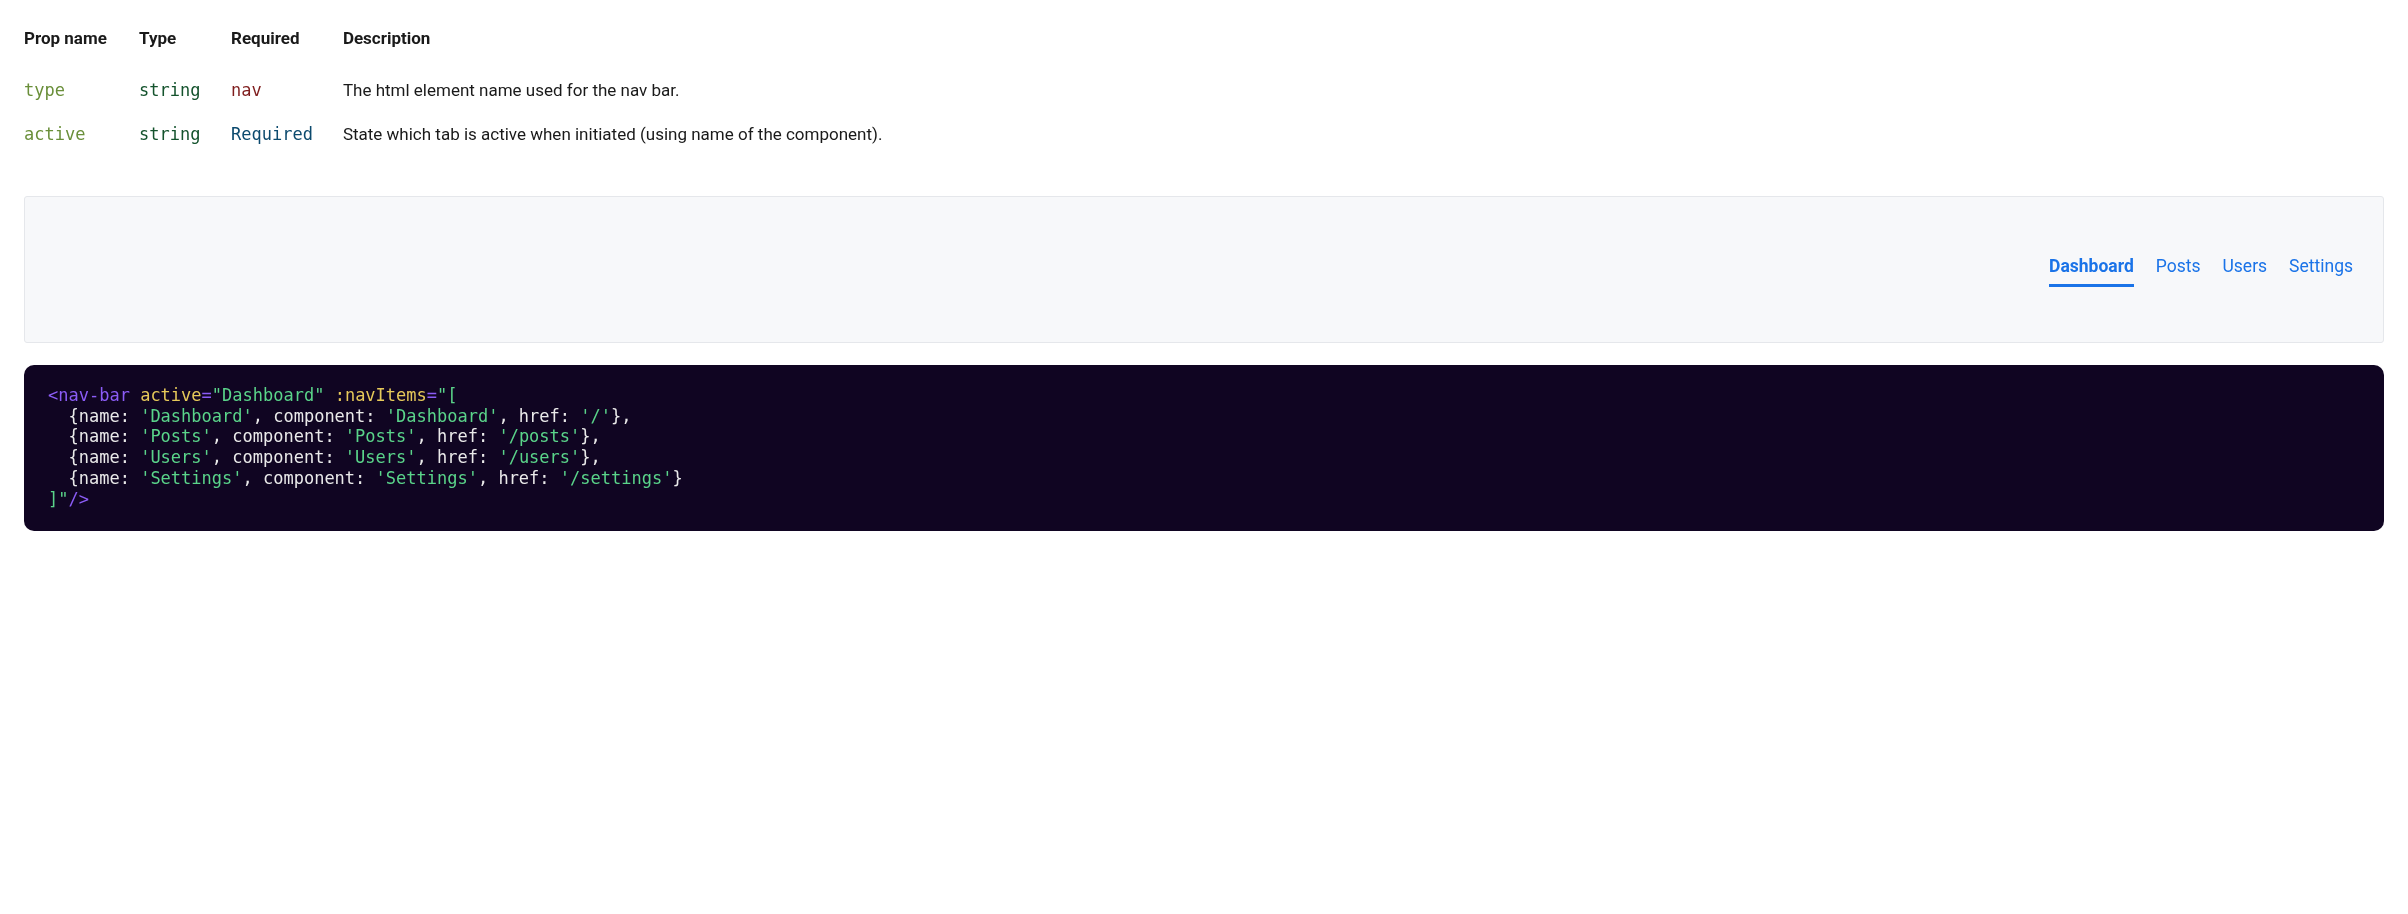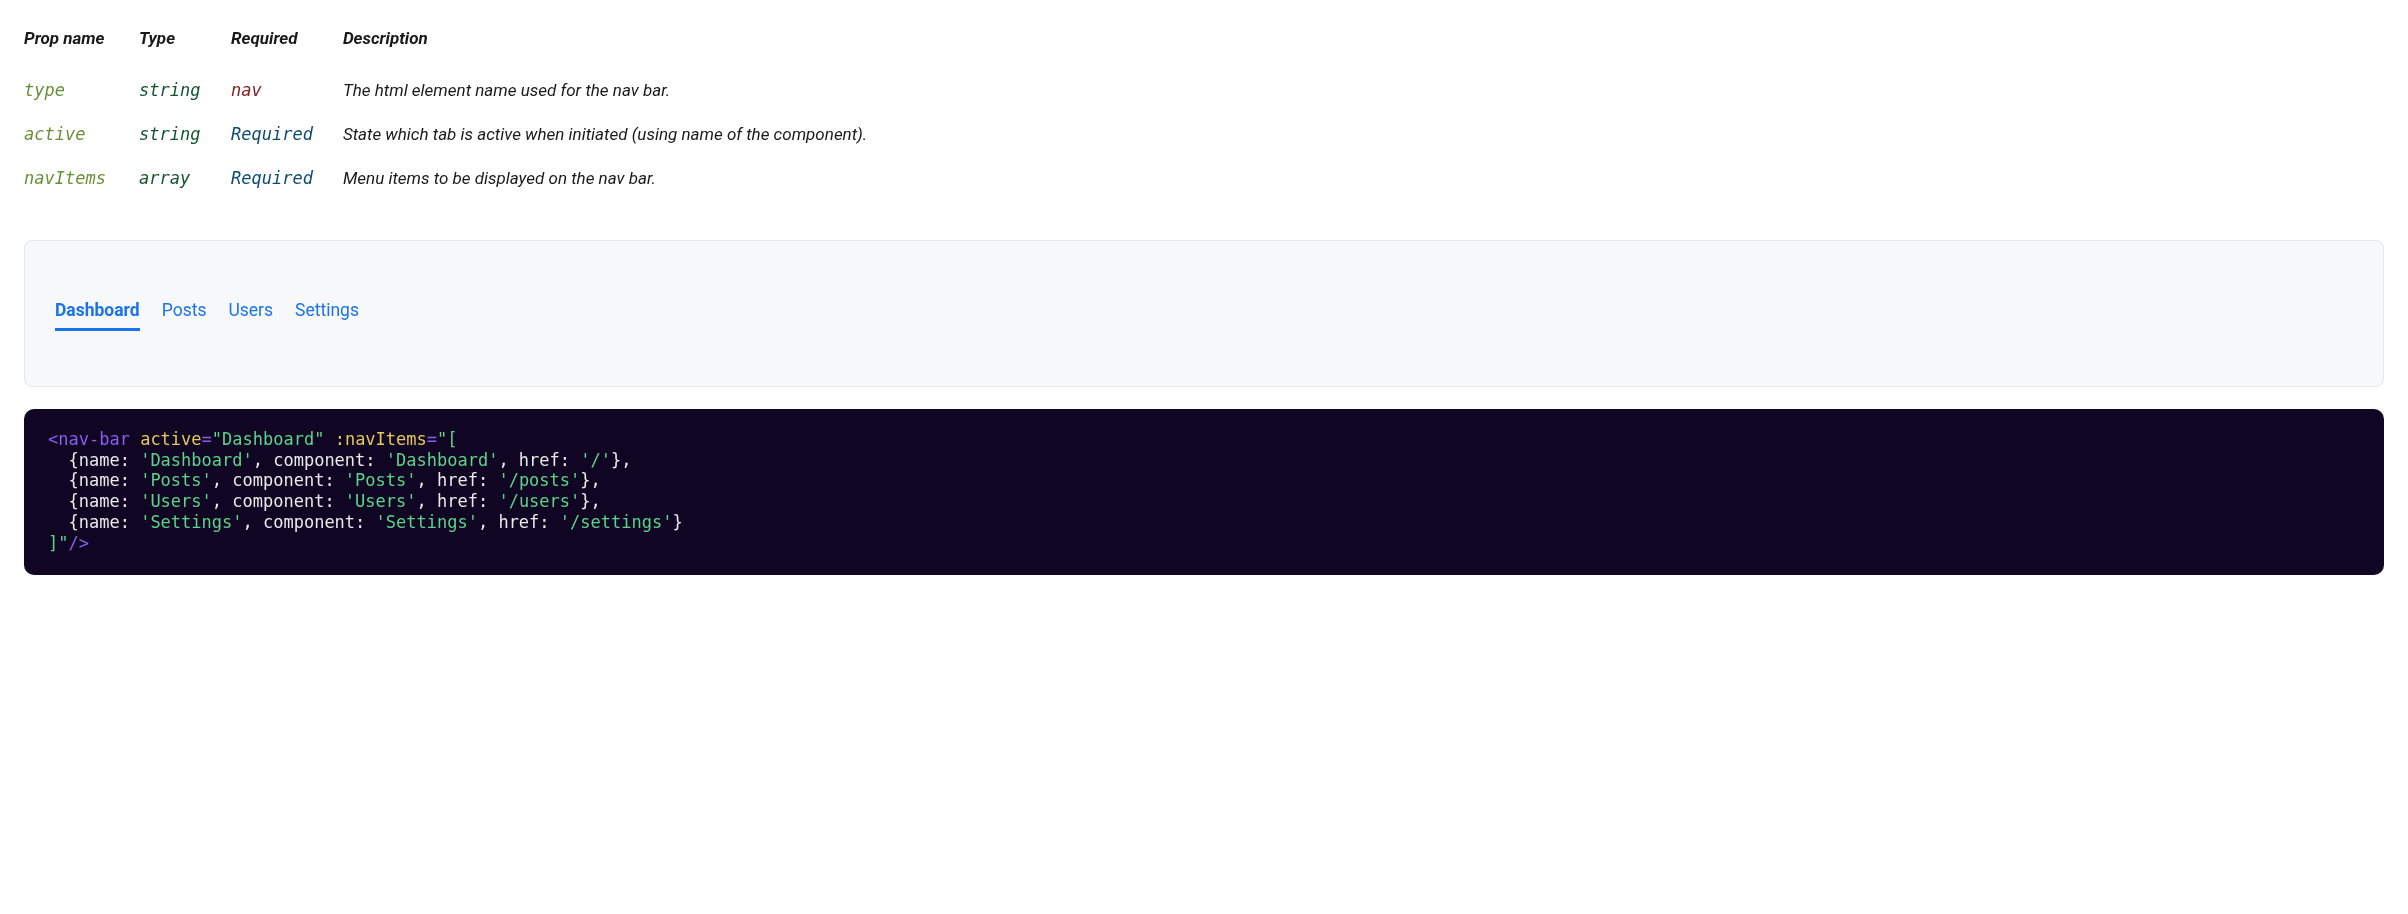--- a/index.html
+++ b/index.html
@@ -10,21 +10,20 @@
     font-size: 17px;
     color: #1a1a1a;
     background: #fff;
   }
 
   
   .props-table {
     border-collapse: collapse;
     width: 100%;
     margin-bottom: 40px;
-    font-style: italic;
   }
   .props-table th {
     text-align: left;
     font-weight: 700;
     padding: 8px 30px 20px 0;
     font-size: 17px;
     color: #1a1a1a;
     vertical-align: top;
   }
   .props-table td {
@@ -41,25 +40,25 @@
   .prop-default { color: #7f1d1d; }
   .prop-required { color: #0c4a6e; }
   .col-prop  { width: 115px; }
   .col-type  { width: 92px; }
   .col-def   { width: 105px; }
 
   
   .demo-panel {
     background: #f7f8fa;
     border: 1px solid #e5e7eb;
-    border-radius: 8px;
+    border-radius: 3px;
     padding: 55px 30px;
     margin-bottom: 22px;
     display: flex;
-    justify-content: flex-start;
+    justify-content: flex-end;
   }
   .nav-bar {
     display: flex;
     gap: 22px;
   }
   .nav-item {
     color: #1a73e8;
     font-size: 17.5px;
     padding: 4px 0 8px 0;
     cursor: pointer;
@@ -105,26 +104,20 @@
         <td class="mono prop-type">string</td>
         <td class="mono prop-default">nav</td>
         <td>The html element name used for the nav bar.</td>
       </tr>
       <tr>
         <td class="mono prop-name">active</td>
         <td class="mono prop-type">string</td>
         <td class="mono prop-required">Required</td>
         <td>State which tab is active when initiated (using name of the component).</td>
       </tr>
-      <tr>
-        <td class="mono prop-name">navItems</td>
-        <td class="mono prop-type">array</td>
-        <td class="mono prop-required">Required</td>
-        <td>Menu items to be displayed on the nav bar.</td>
-      </tr>
     </tbody>
 </table>
 
 <div class="demo-panel">
   <nav class="nav-bar" id="nav-bar">
       <a class="nav-item active">Dashboard</a>
       <a class="nav-item">Posts</a>
       <a class="nav-item">Users</a>
       <a class="nav-item">Settings</a>
     </nav>

